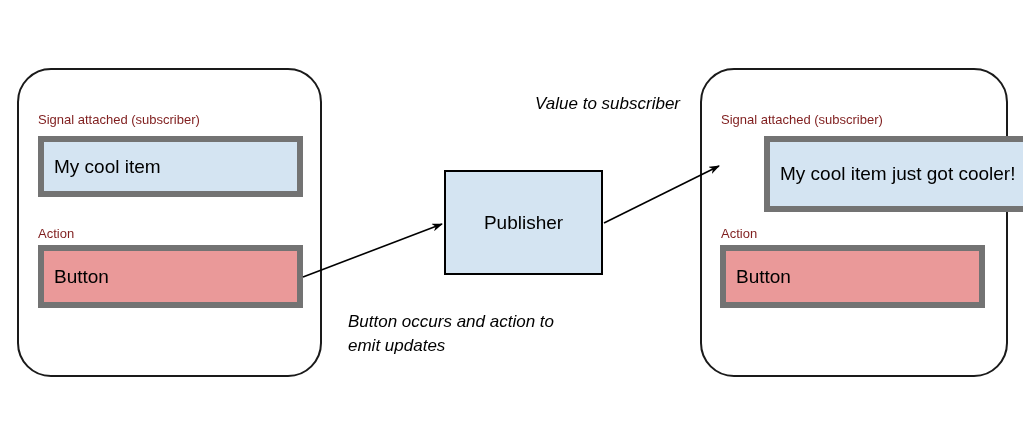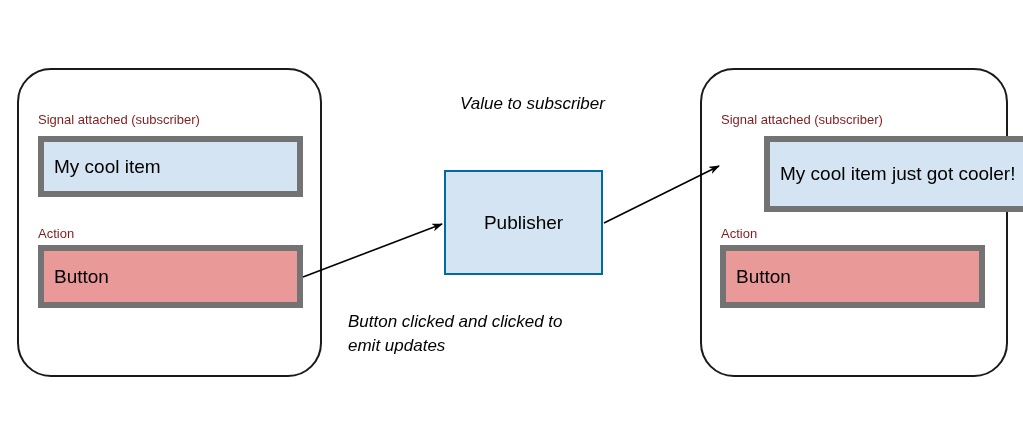--- a/index.html
+++ b/index.html
@@ -54,40 +54,41 @@
   }
   .blue {
     background: #d4e4f2;
   }
   .salmon {
     background: #ea9999;
     text-align: right;
   }
   .publisher {
     position: absolute;
-    border: 2px solid #0369a1;
+    border: 2px solid #000000;
     box-sizing: border-box;
     background: #d4e4f2;
     display: flex;
     align-items: center;
     justify-content: center;
   }
   .publisher span {
     font-size: 19px;
     color: #000000;
   }
   .annotation {
     position: absolute;
     font-style: italic;
     font-size: 17px;
     color: #000000;
     line-height: 24px;
     font-family: "Liberation Sans", sans-serif;
   }
   .annot-right {
+    text-align: right;
   }
   .annot-left {
     text-align: left;
   }
 </style>
 </head>
 <body>
 
 <div id="canvas">
 
@@ -131,17 +132,17 @@
     </defs>
     <line x1="303" y1="277" x2="442" y2="224" stroke="#000000" stroke-width="1.6" marker-end="url(#arrowhead)"></line>
     <line x1="604" y1="223" x2="719" y2="166" stroke="#000000" stroke-width="1.6" marker-end="url(#arrowhead)"></line>
   </svg>
 
   <div class="annotation annot-right" style="left:460px; top:92px; width:220px;">
     <div>Value to subscriber</div>
   </div>
 
   <div class="annotation annot-left" style="left:348px; top:310px; width:300px;">
-    <div>Button clicked and clicked to</div>
+    <div>Button occurs and action to</div>
     <div>emit updates</div>
   </div>
 
 </div>
 
 </body></html>

